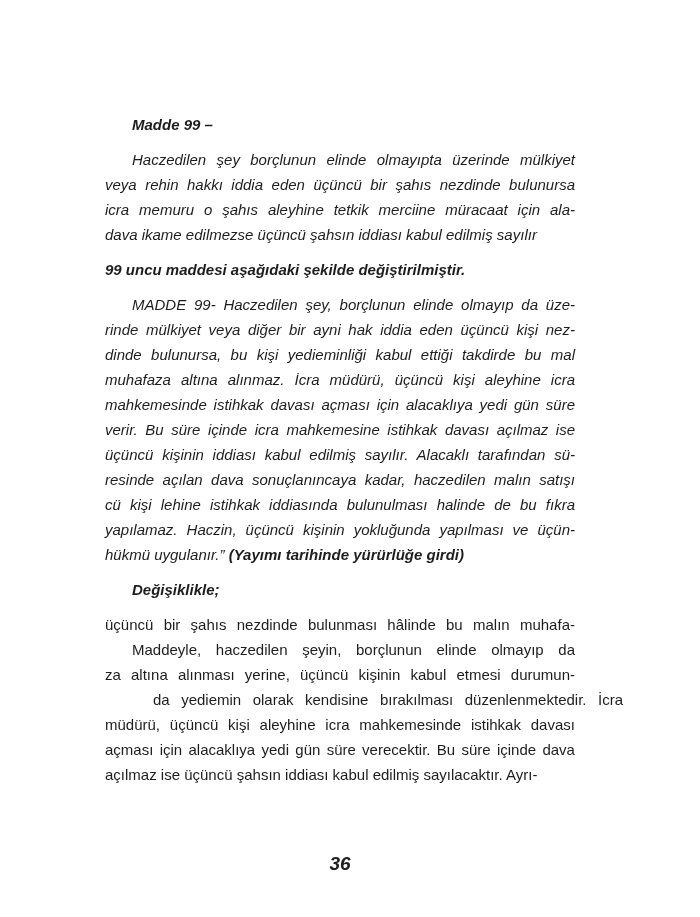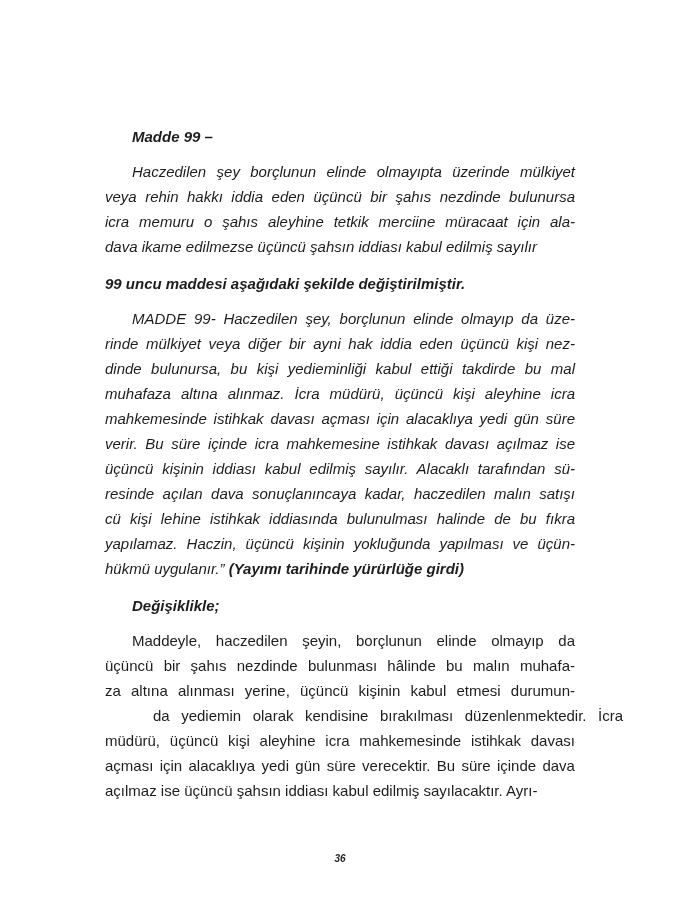--- a/index.html
+++ b/index.html
@@ -13,40 +13,40 @@
     color: #1d1d1d;
   }
   .text-block {
     position: absolute;
     left: 105px;
     top: 112px;
     width: 470px;
   }
   .para { margin: 0 0 10px 0; }
   .para.italic { font-style: italic; font-weight: 400; }
-  .para.bold-italic { font-style: italic; font-weight: 700; margin-top: 12px; }
+  .para.bold-italic { font-style: italic; font-weight: 700; }
   .para.regular { font-style: normal; font-weight: 400; }
   .line {
     font-size: 15px;
     line-height: 25px;
     height: 25px;
     white-space: pre;
     overflow: visible;
   }
   .line.indent { padding-left: 27px; }
   .seg-bold { font-weight: 700; }
   .page-number {
     position: absolute;
     left: 105px;
     top: 853px;
     width: 470px;
     text-align: center;
     font-style: italic;
     font-weight: 700;
-    font-size: 10px;
+    font-size: 19px;
     color: #222222;
   }
 </style>
 </head>
 <body>
 
 <div class="page">
   <div class="text-block">
       <div class="para bold-italic">
         <div class="line indent"><span class="measure">Madde 99 –</span></div>
@@ -70,22 +70,22 @@
         <div class="line j" style="word-spacing: 4.59px;"><span class="measure">üçüncü kişinin iddiası kabul edilmiş sayılır. Alacaklı tarafından sü-</span></div>
         <div class="line j" style="word-spacing: 4.25px;"><span class="measure">resinde açılan dava sonuçlanıncaya kadar, haczedilen malın satışı</span></div>
         <div class="line j" style="word-spacing: 4.97px;"><span class="measure">cü kişi lehine istihkak iddiasında bulunulması halinde de bu fıkra</span></div>
         <div class="line j" style="word-spacing: 4.85px;"><span class="measure">yapılamaz. Haczin, üçüncü kişinin yokluğunda yapılması ve üçün-</span></div>
         <div class="line"><span class="measure"><span>hükmü uygulanır.” </span><span class="seg-bold">(Yayımı tarihinde yürürlüğe girdi)</span></span></div>
       </div>
       <div class="para bold-italic">
         <div class="line indent"><span class="measure">Değişiklikle;</span></div>
       </div>
       <div class="para regular">
+        <div class="line j" style="word-spacing: 6.11px;"><span class="measure">üçüncü bir şahıs nezdinde bulunması hâlinde bu malın muhafa-</span></div>
         <div class="line indent j" style="word-spacing: 10.46px;"><span class="measure">Maddeyle, haczedilen şeyin, borçlunun elinde olmayıp da</span></div>
-        <div class="line j" style="word-spacing: 6.11px;"><span class="measure">üçüncü bir şahıs nezdinde bulunması hâlinde bu malın muhafa-</span></div>
         <div class="line j" style="word-spacing: 6.02px;"><span class="measure">za altına alınması yerine, üçüncü kişinin kabul etmesi durumun-</span></div>
         <div class="line j" style="word-spacing: 7.32px; margin-left: 48px;"><span class="measure">da yediemin olarak kendisine bırakılması düzenlenmektedir. İcra</span></div>
         <div class="line j" style="word-spacing: 5.68px;"><span class="measure">müdürü, üçüncü kişi aleyhine icra mahkemesinde istihkak davası</span></div>
         <div class="line j" style="word-spacing: 2.14px;"><span class="measure">açması için alacaklıya yedi gün süre verecektir. Bu süre içinde dava</span></div>
         <div class="line"><span class="measure">açılmaz ise üçüncü şahsın iddiası kabul edilmiş sayılacaktır. Ayrı-</span></div>
       </div>
     </div>
   <div class="page-number">36</div>
 </div>
 

